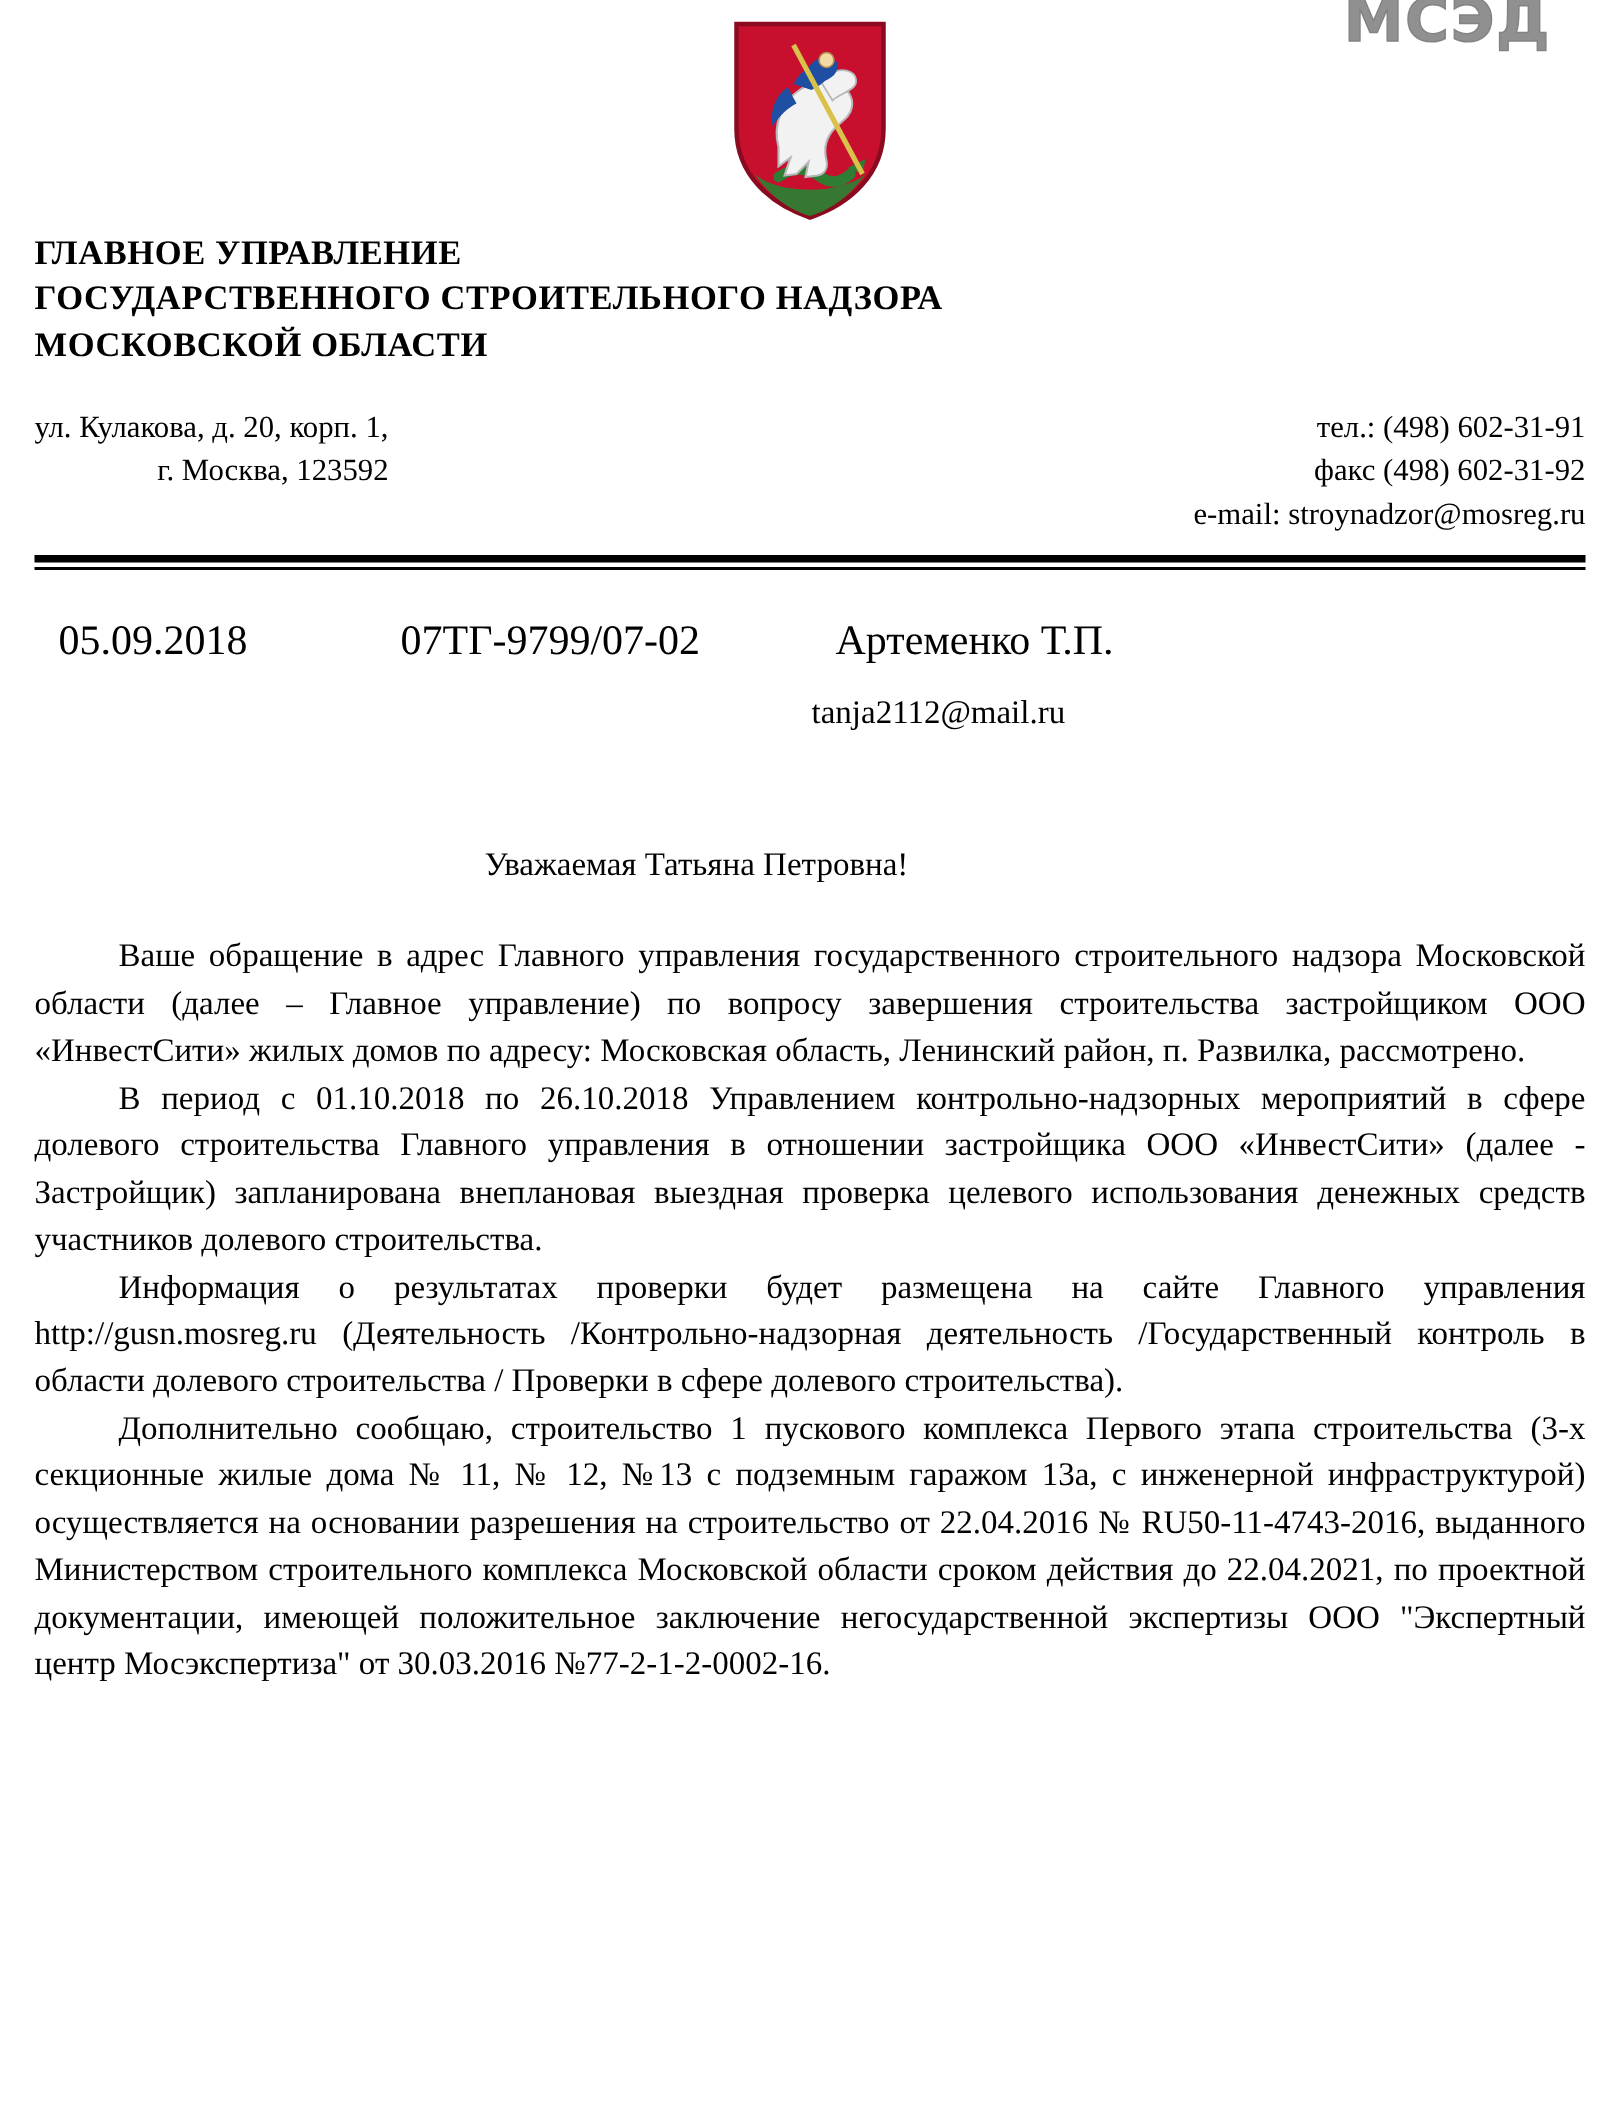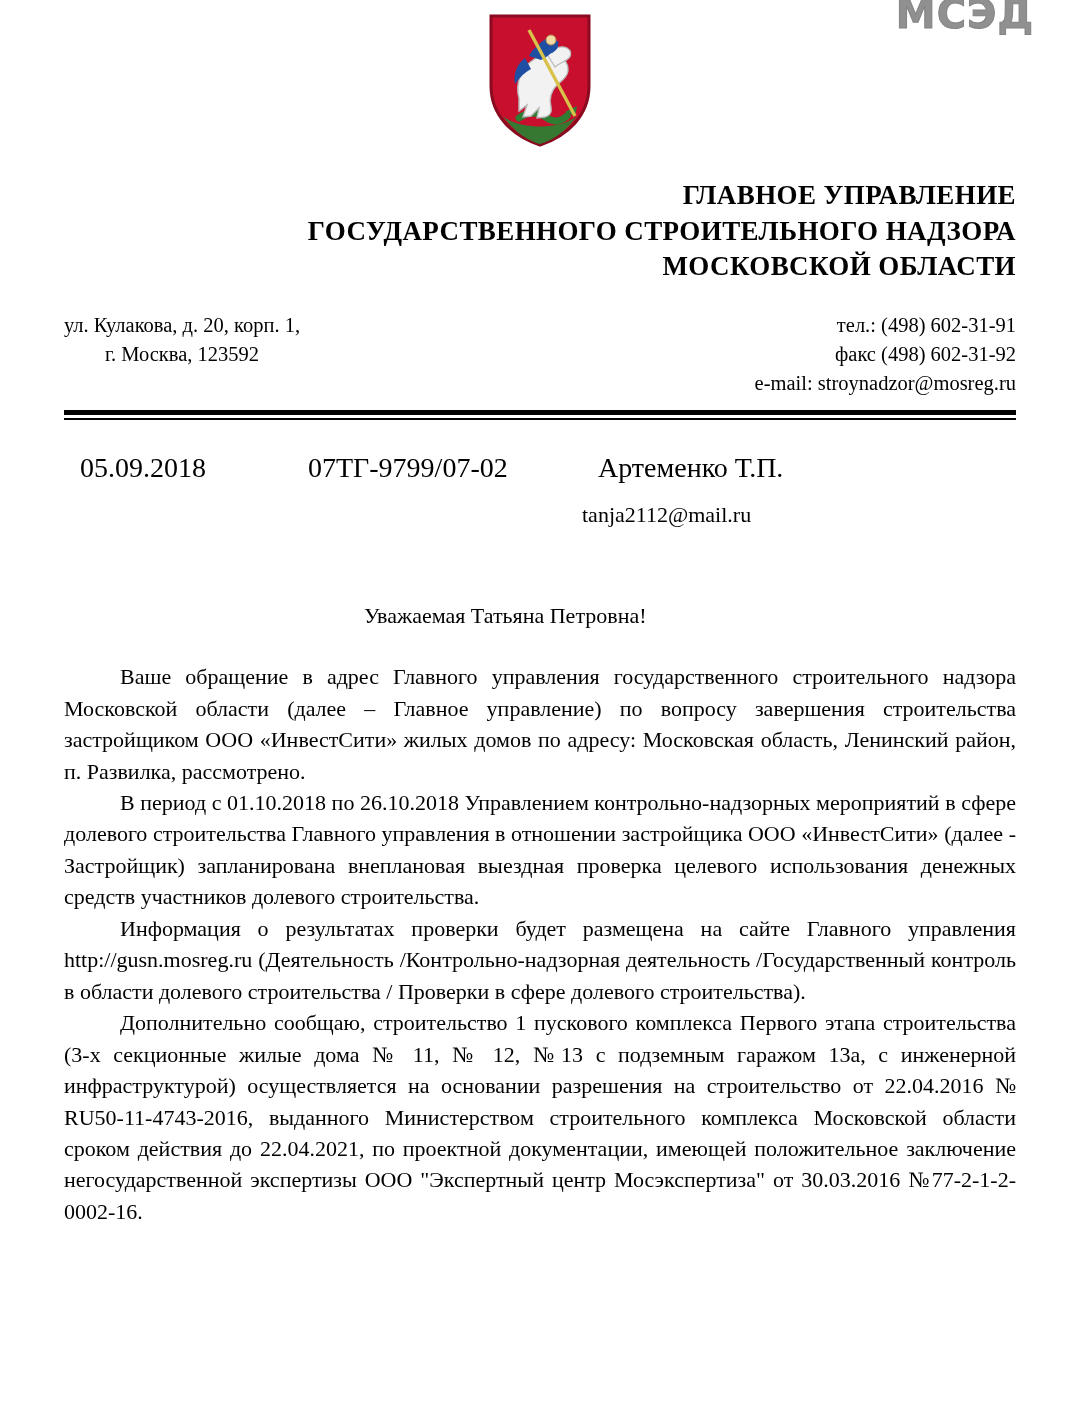--- a/index.html
+++ b/index.html
@@ -13,21 +13,21 @@
     font-family: "Liberation Serif", serif;
     color: #000000;
     position: relative;
     overflow: hidden;
   }
   .page {
     position: relative;
     width: 1080px;
     height: 1402px;
     box-sizing: border-box;
-    padding: 0 64px;
+    padding: 0 23px;
   }
 
   
   .mced-stamp {
     position: absolute;
     top: -6px;
     right: 46px;
     font-family: "DejaVu Sans", sans-serif;
     font-weight: bold;
     font-size: 40px;
@@ -42,39 +42,39 @@
   .crest {
     width: 100%;
     display: flex;
     justify-content: center;
     padding-top: 12px;
   }
   .crest svg { display: block; }
 
   
   .org-title {
-    text-align: right;
+    text-align: left;
     font-weight: bold;
-    font-size: 27px;
+    font-size: 23px;
     line-height: 1.32;
     letter-spacing: .4px;
-    margin-top: 30px;
+    margin-top: 6px;
   }
   .org-title div { white-space: nowrap; }
 
   
   .contacts {
     display: flex;
     justify-content: space-between;
     align-items: flex-start;
     margin-top: 26px;
     font-size: 20.5px;
     line-height: 1.42;
   }
-  .contacts .left { text-align: center; }
+  .contacts .left { text-align: right; }
   .contacts .right { text-align: right; }
 
   
   .rule-thick {
     margin-top: 12px;
     height: 5px;
     background: #000;
   }
   .rule-thin {
     margin-top: 3px;

